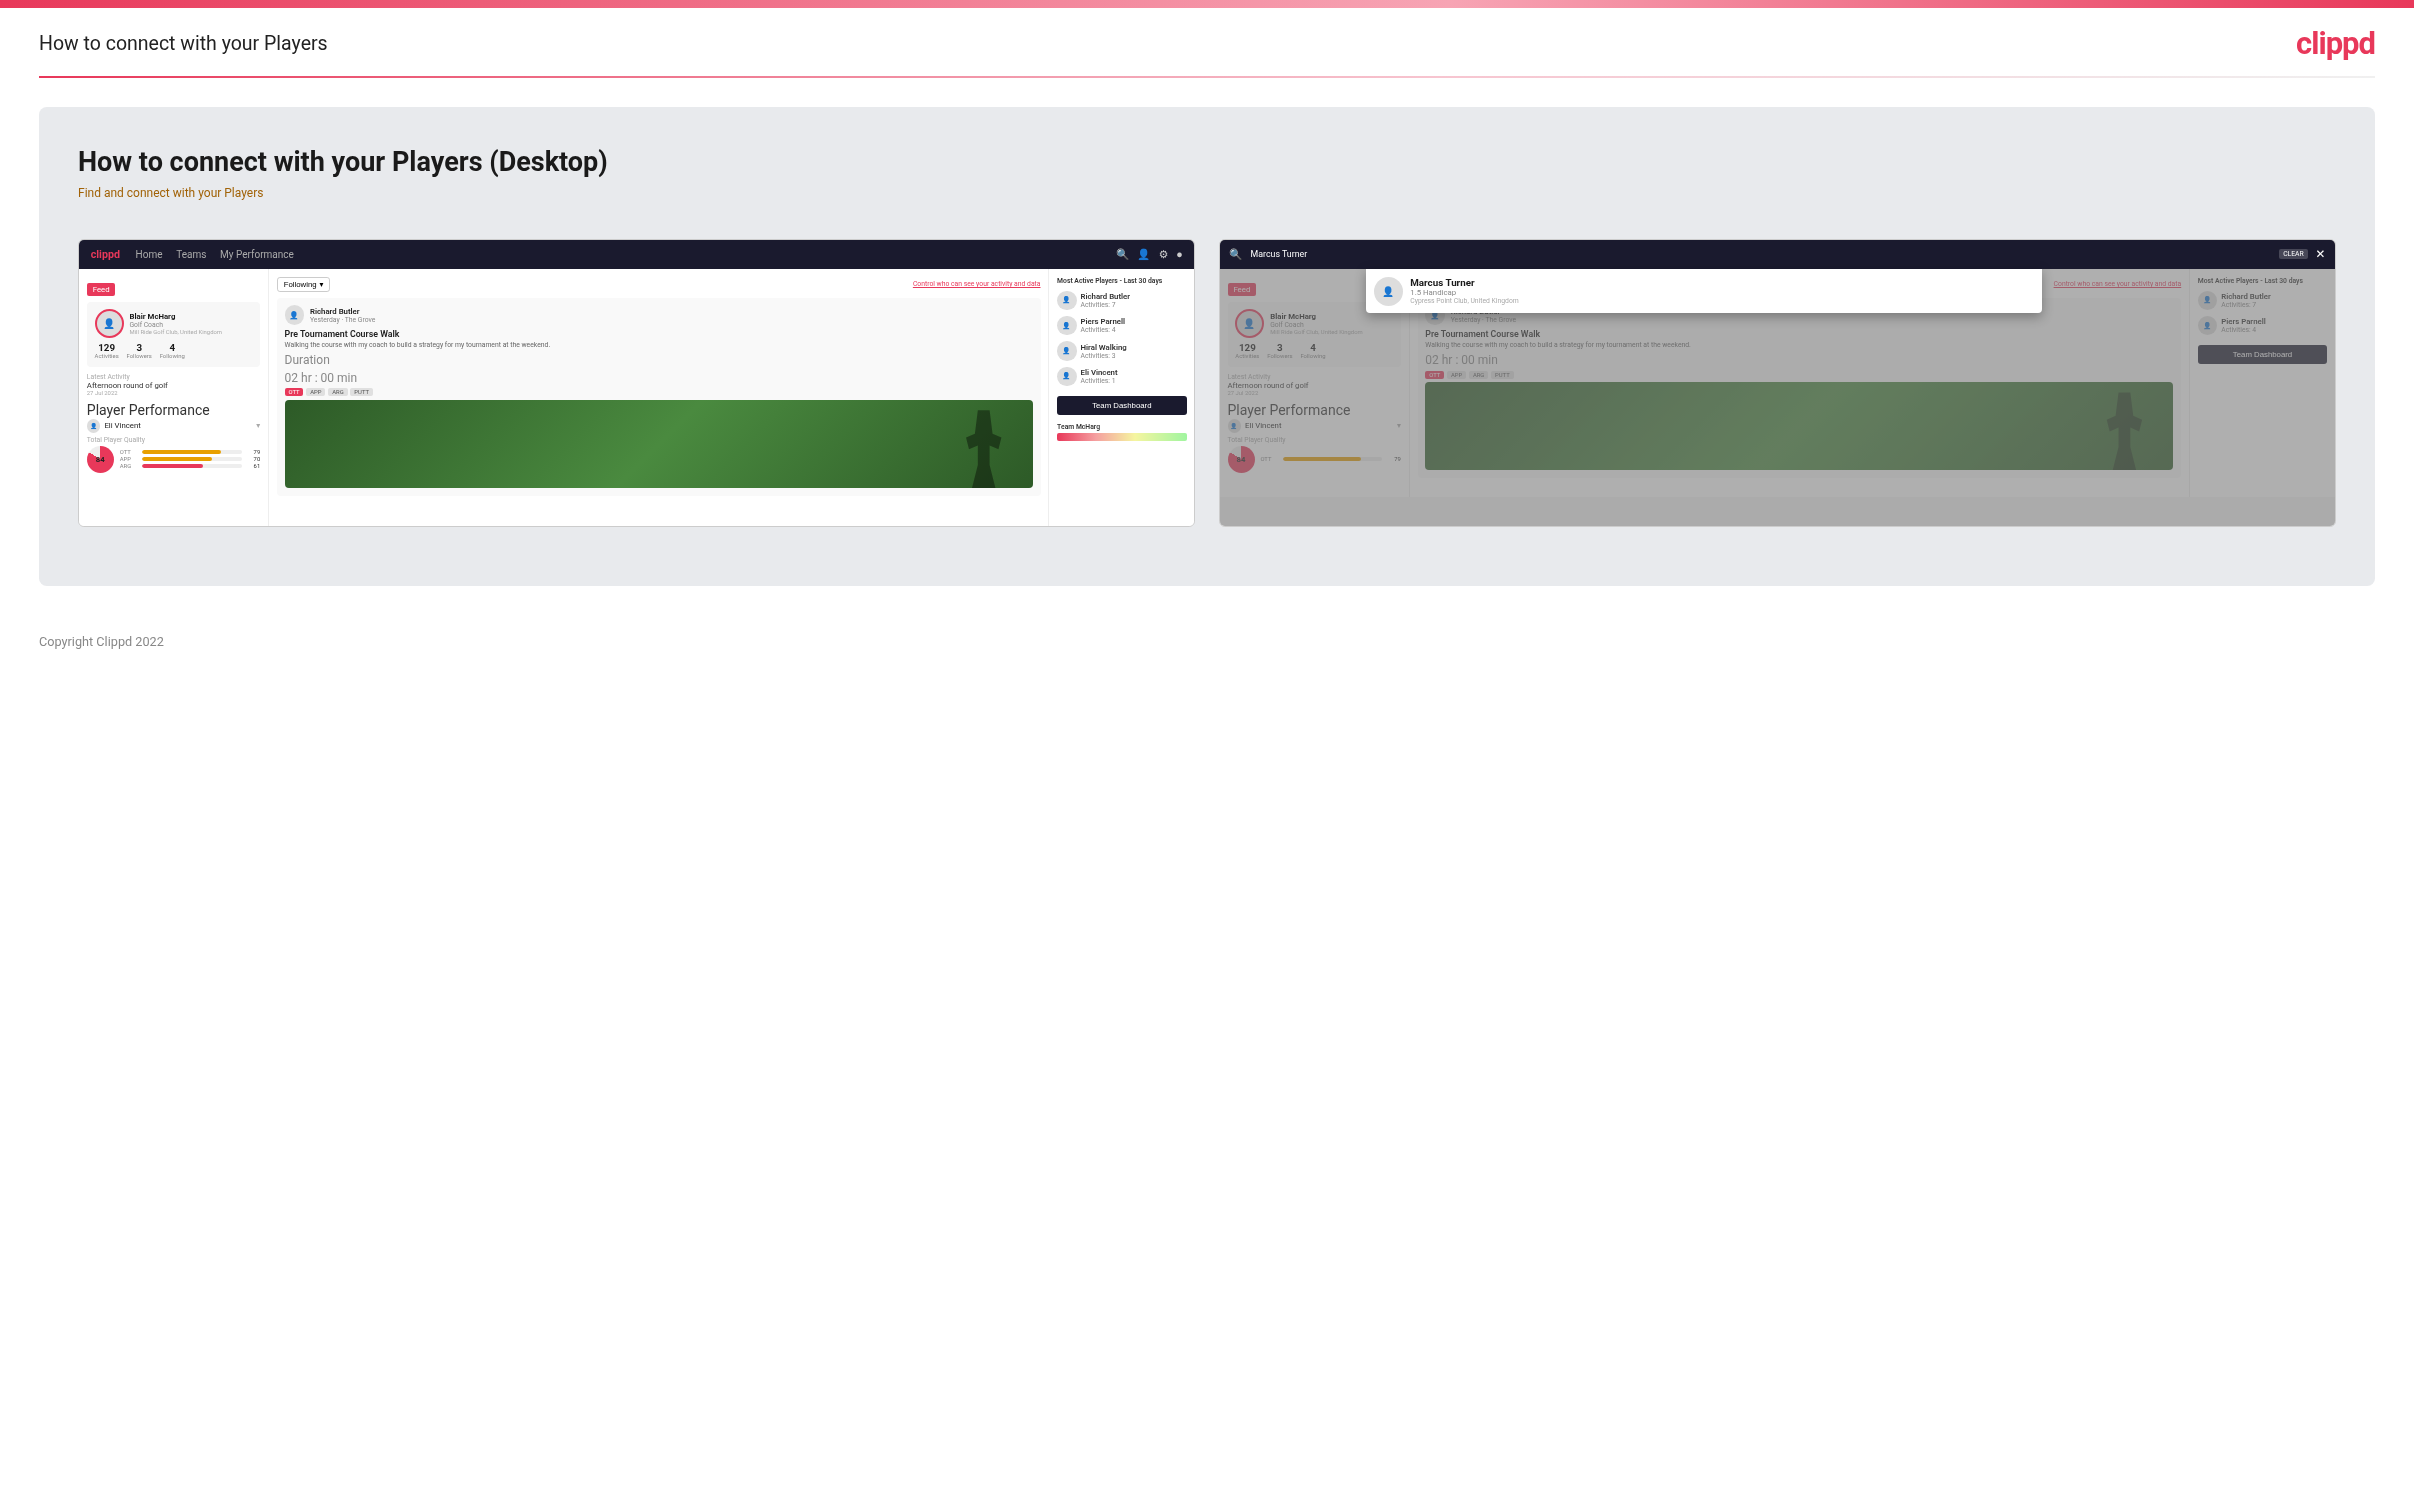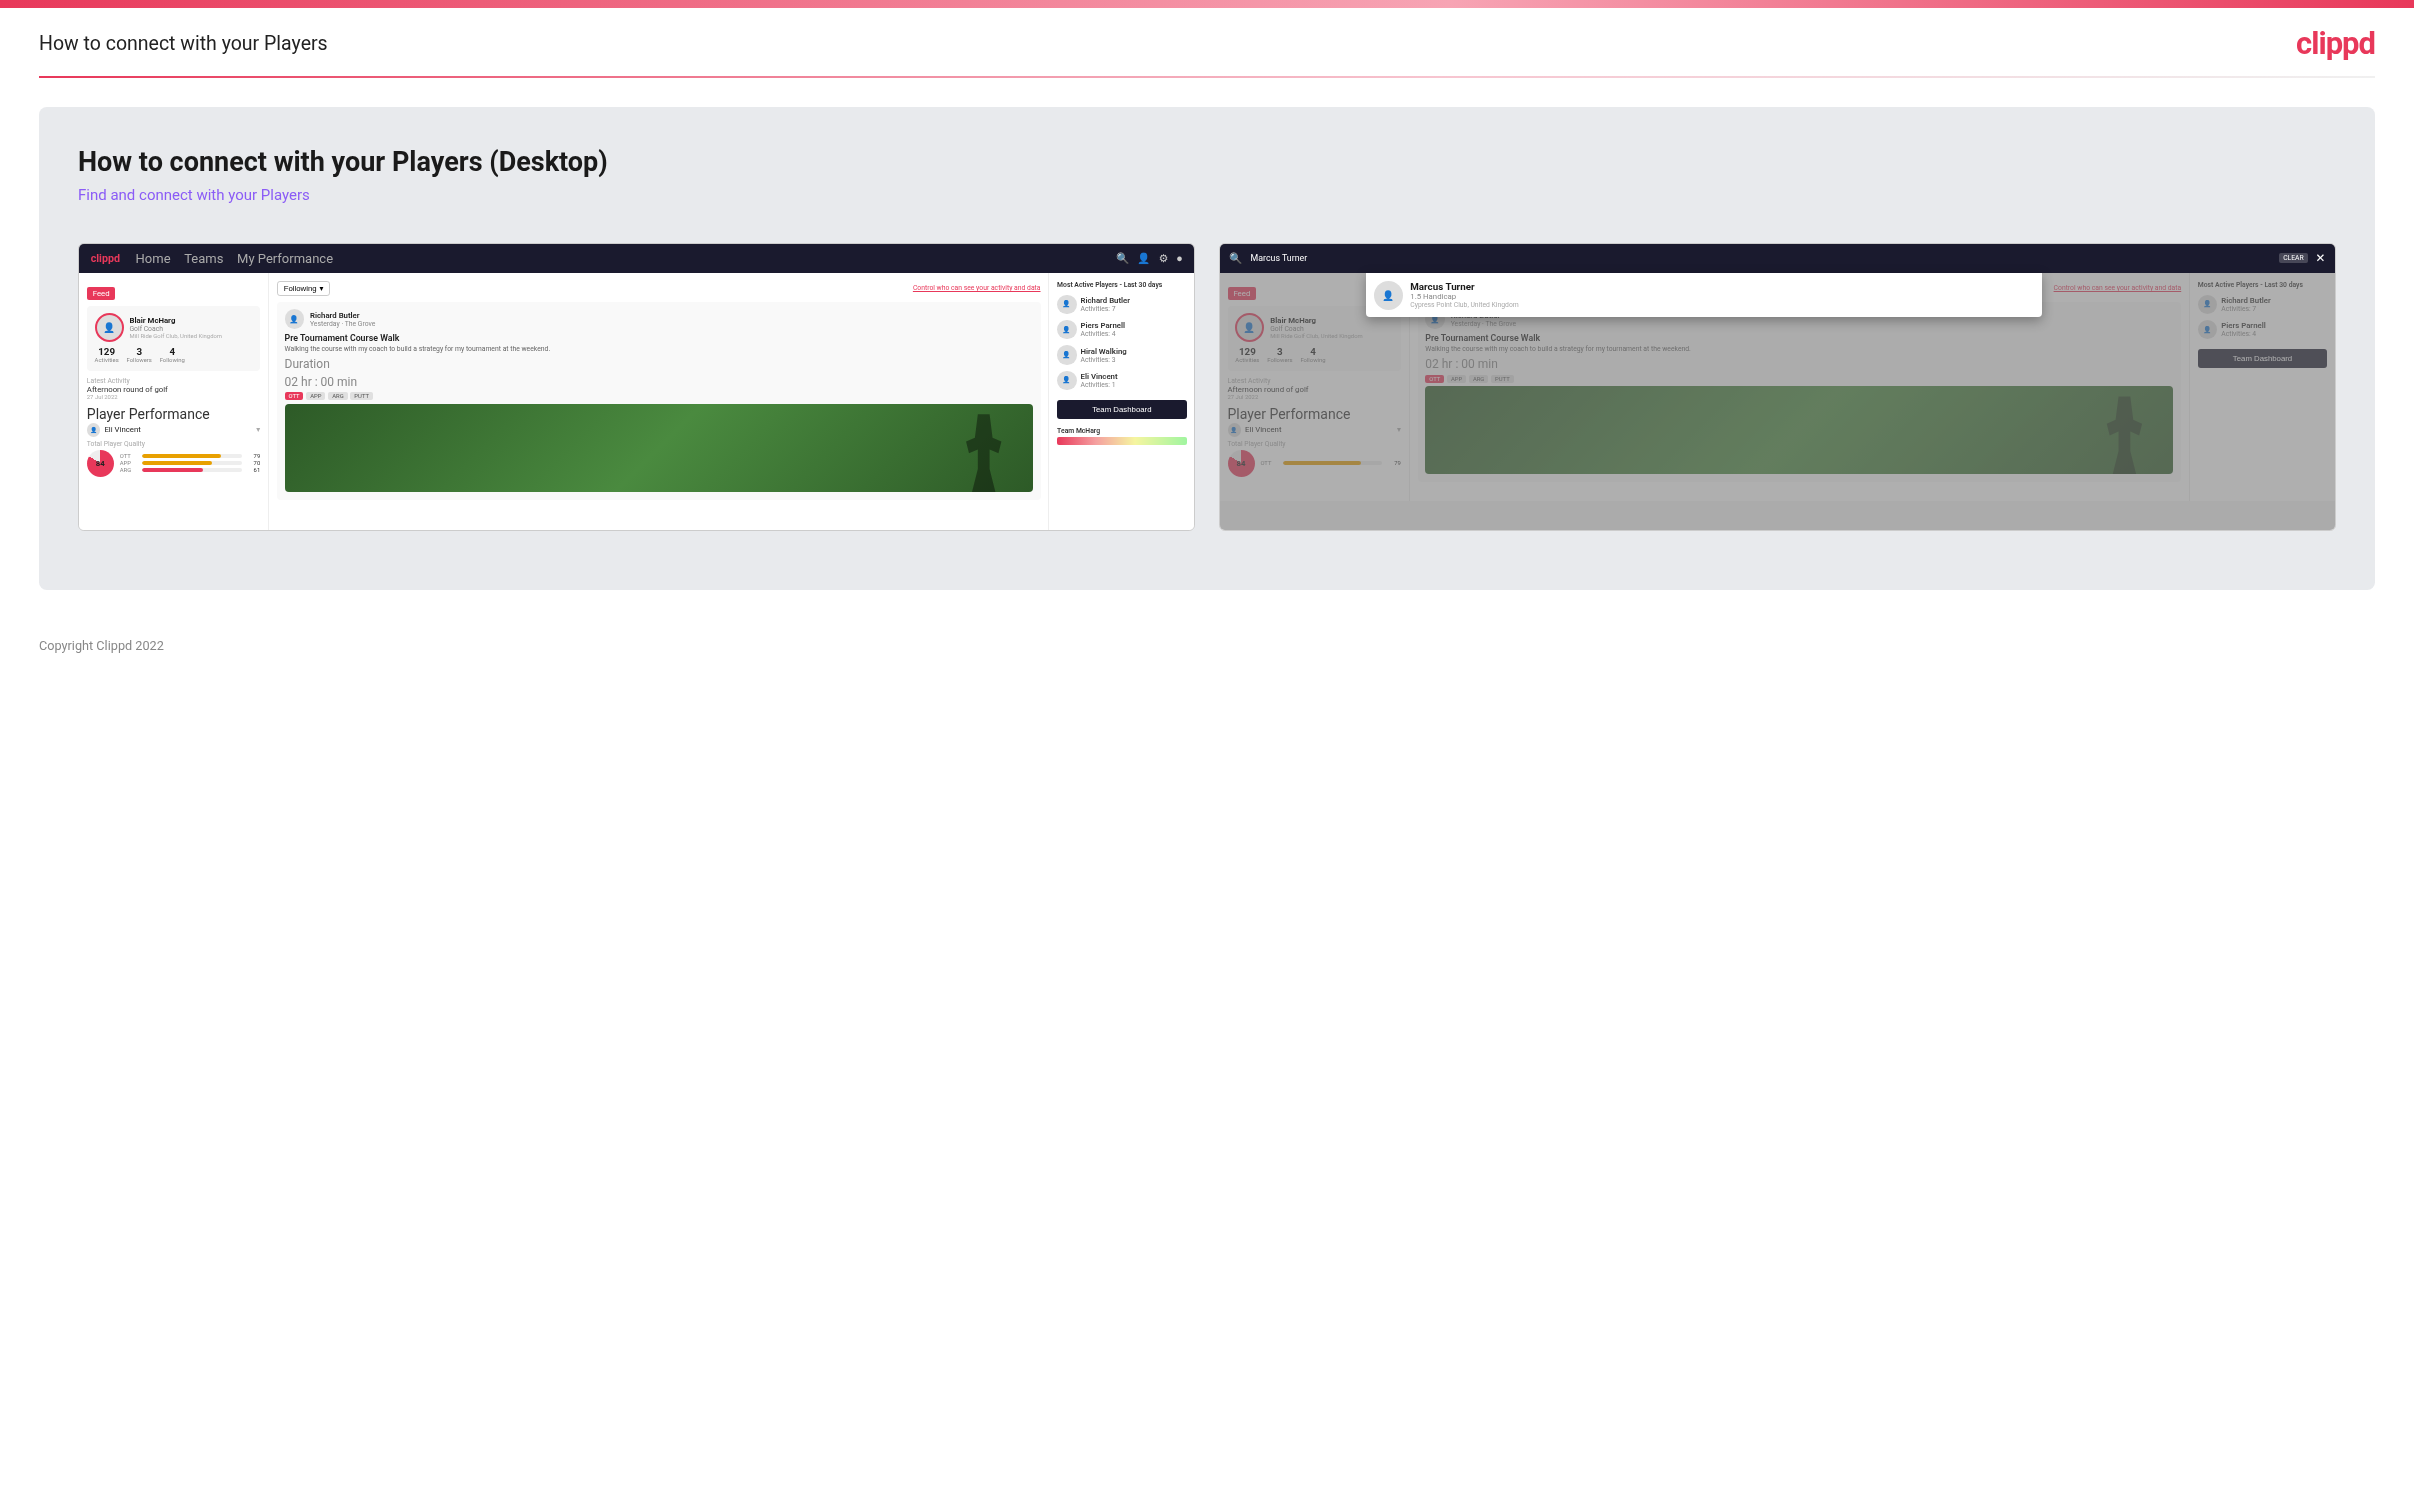--- a/index.html
+++ b/index.html
@@ -50,22 +50,22 @@
       padding: 39px 39px 59px 39px;
     }
 
     .main-title {
       font-size: 27px;
       font-weight: 700;
       color: #1a1a1a;
       margin-bottom: 7.8px;
     }
     .main-subtitle {
-      font-size: 15px;
-      color: #8b5cf6;
+      font-size: 12px;
+      color: #a16207;
       margin-bottom: 39px;
     }
 
     
     .screenshots-row {
       display: flex;
       gap: 23.4px;
     }
 
     .screenshot-block {
@@ -95,21 +95,21 @@
       color: #e8385a;
       font-weight: 700;
       font-size: 10.7px;
     }
     .app-nav-items {
       display: flex;
       gap: 13.7px;
     }
     .app-nav-item {
       color: #aaa;
-      font-size: 13px;
+      font-size: 10px;
     }
     .app-nav-right {
       margin-left: auto;
       display: flex;
       gap: 7.8px;
       align-items: center;
     }
     .app-nav-icon {
       color: #ccc;
       font-size: 10.7px;

